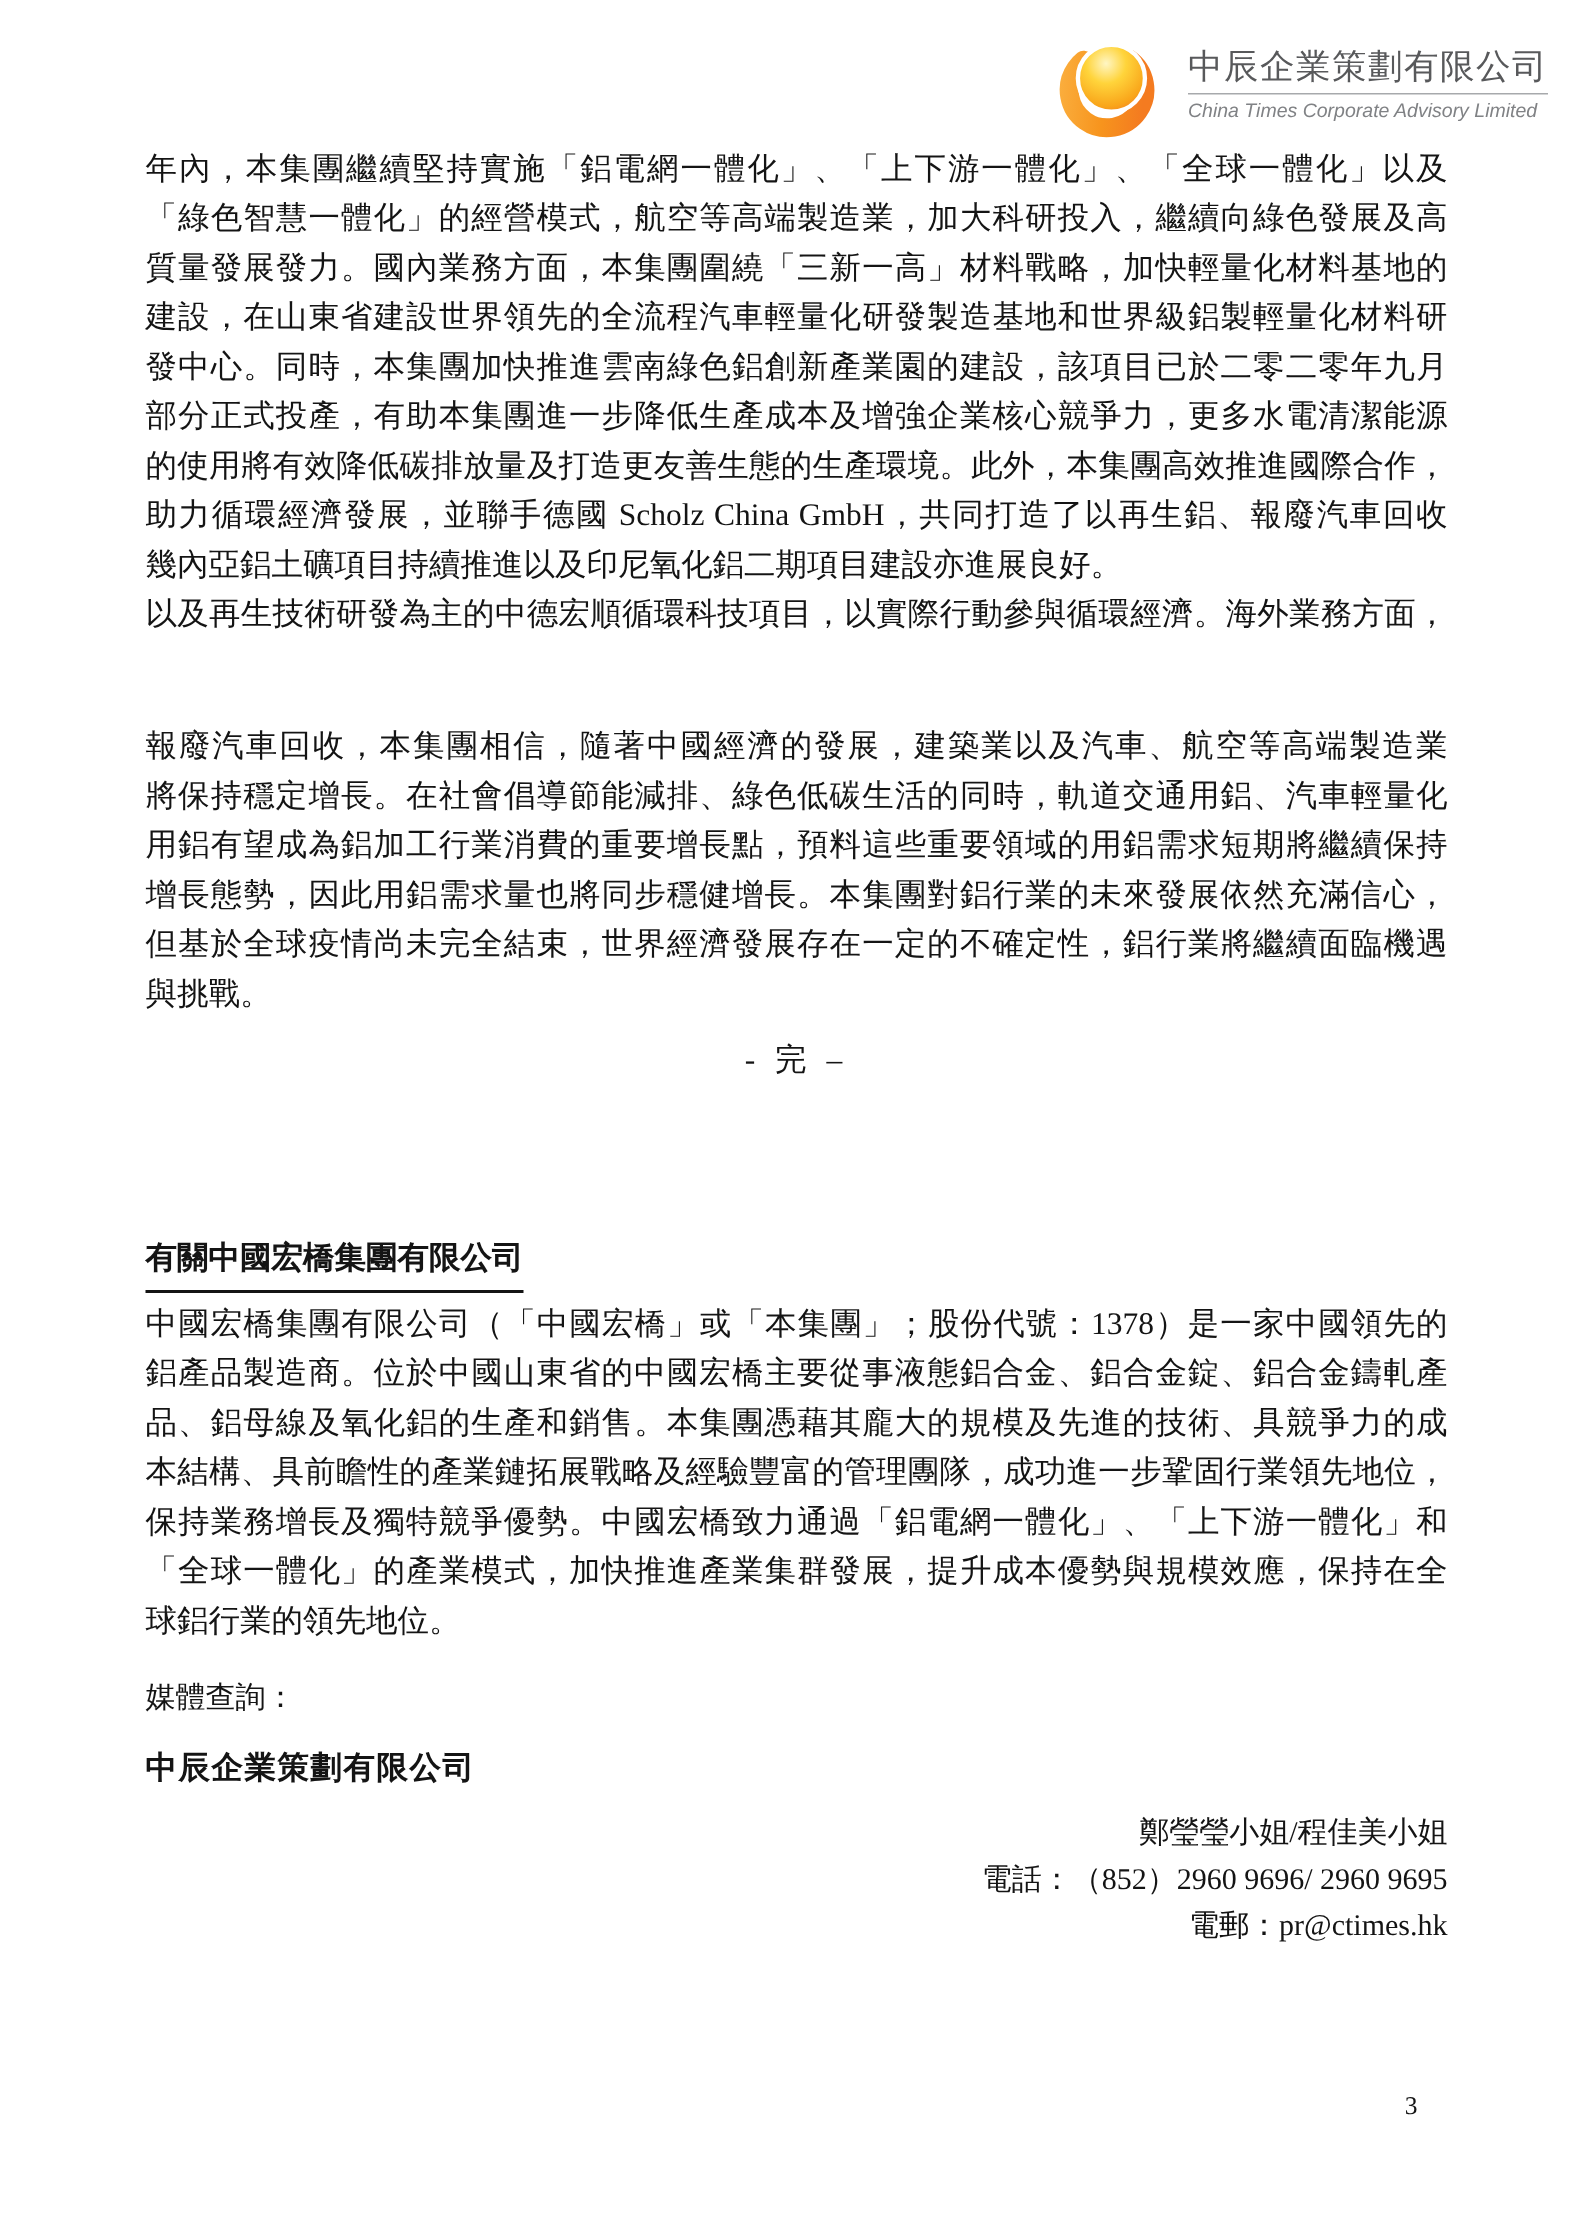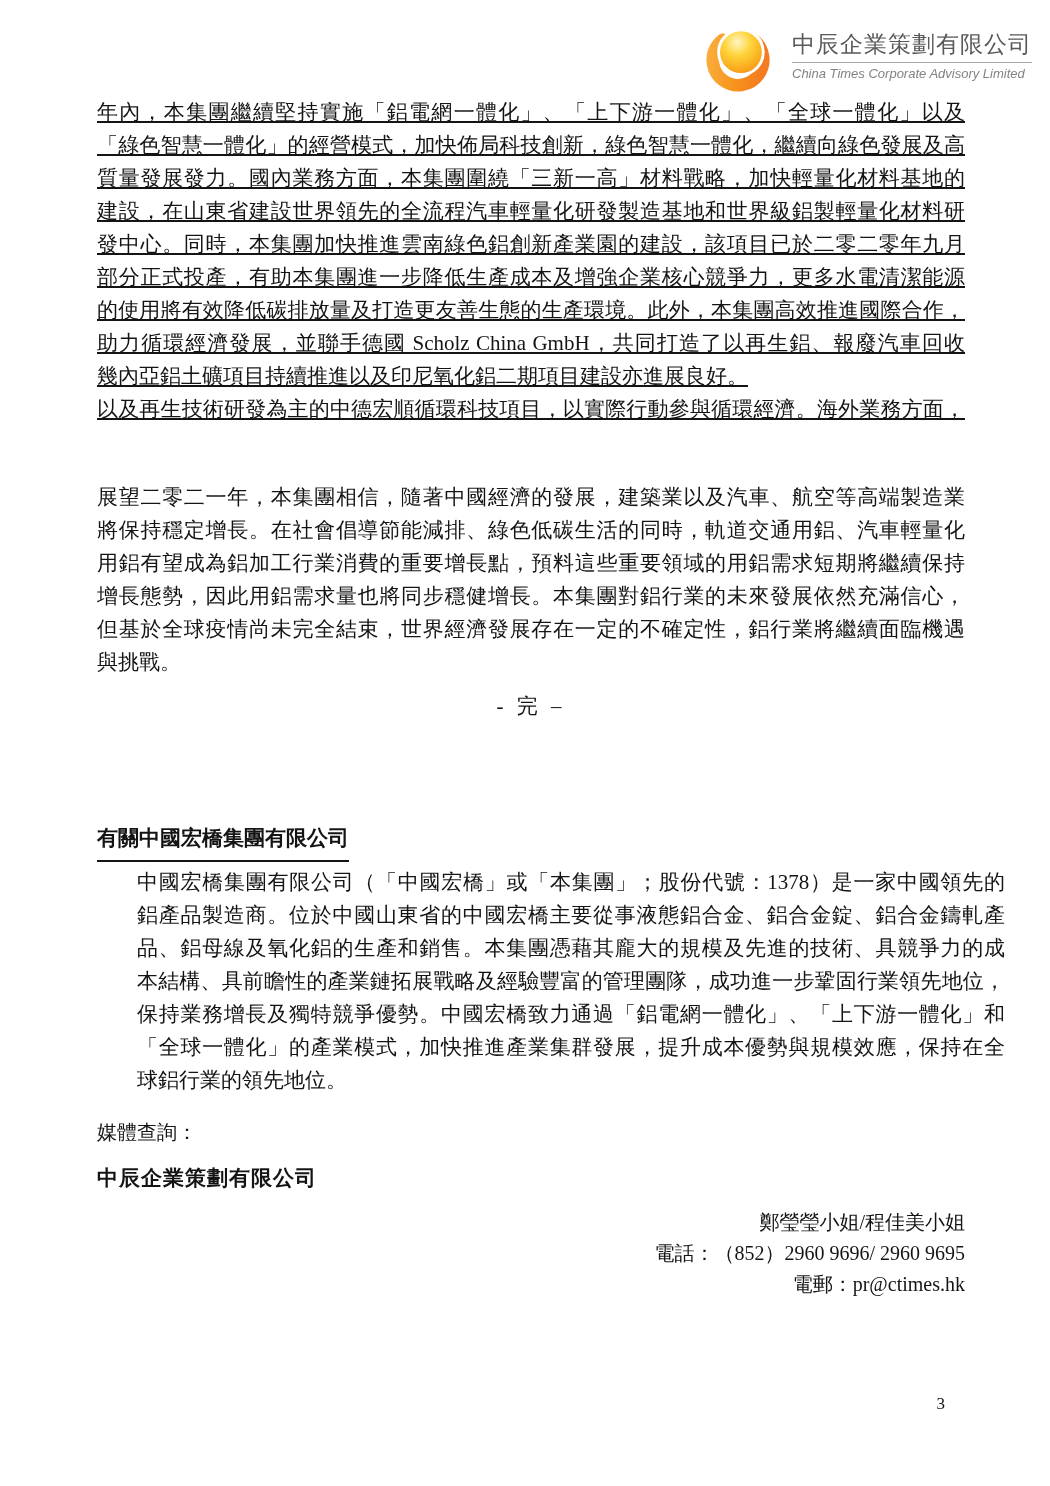--- a/index.html
+++ b/index.html
@@ -67,42 +67,42 @@
   }
   .tline {
     text-align: justify;
     text-align-last: justify;
     text-justify: inter-character;
     white-space: nowrap;
   }
   .tline.last {
     text-align-last: left;
   }
-  .p1 { top: 96px; text-decoration: underline; }
+  .p1 { top: 96px; }
   .p2 { top: 481px; }
   .end-marker {
     top: 690px;
     text-align: center;
     font-size: 21px;
     line-height: 33px;
     letter-spacing: 4px;
   }
   .about-heading {
     top: 822px;
     margin: 0;
     font-size: 21px;
     line-height: 33px;
     font-weight: bold;
   }
   .about-heading .u {
     display: inline-block;
     border-bottom: 2px solid #141414;
     padding-bottom: 5px;
   }
-  .p3 { top: 866px; margin-left: 40px; }
+  .p3 { top: 866px; }
   .media-label {
     top: 1116px;
     font-size: 20px;
     line-height: 33px;
     font-family: Liberation Serif, serif;
   }
   .media-company {
     top: 1162px;
     font-size: 21px;
     line-height: 33px;
@@ -149,33 +149,33 @@
     </svg>
     <div class="logo-text">
       <div class="logo-zh">中辰企業策劃有限公司</div>
       <div class="logo-divider"></div>
       <div class="logo-en">China Times Corporate Advisory Limited</div>
     </div>
   </header>
 
   <section class="col para p1">
       <div class="tline">年內，本集團繼續堅持實施「鋁電網一體化」、「上下游一體化」、「全球一體化」以及</div>
-      <div class="tline">「綠色智慧一體化」的經營模式，加快佈局科技創新，綠色智慧一體化，繼續向綠色發展及高</div>
+      <div class="tline">「綠色智慧一體化」的經營模式，航空等高端製造業，加大科研投入，繼續向綠色發展及高</div>
       <div class="tline">質量發展發力。國內業務方面，本集團圍繞「三新一高」材料戰略，加快輕量化材料基地的</div>
       <div class="tline">建設，在山東省建設世界領先的全流程汽車輕量化研發製造基地和世界級鋁製輕量化材料研</div>
       <div class="tline">發中心。同時，本集團加快推進雲南綠色鋁創新產業園的建設，該項目已於二零二零年九月</div>
       <div class="tline">部分正式投產，有助本集團進一步降低生產成本及增強企業核心競爭力，更多水電清潔能源</div>
       <div class="tline">的使用將有效降低碳排放量及打造更友善生態的生產環境。此外，本集團高效推進國際合作，</div>
       <div class="tline">助力循環經濟發展，並聯手德國 Scholz China GmbH，共同打造了以再生鋁、報廢汽車回收</div>
       <div class="tline last">幾內亞鋁土礦項目持續推進以及印尼氧化鋁二期項目建設亦進展良好。</div>
       <div class="tline">以及再生技術研發為主的中德宏順循環科技項目，以實際行動參與循環經濟。海外業務方面，</div>
     </section>
 
   <section class="col para p2">
-      <div class="tline">展望二零二一年，本集團相信，隨著中國經濟的發展，建築業以及汽車、航空等高端製造業</div>
+      <div class="tline">報廢汽車回收，本集團相信，隨著中國經濟的發展，建築業以及汽車、航空等高端製造業</div>
       <div class="tline">將保持穩定增長。在社會倡導節能減排、綠色低碳生活的同時，軌道交通用鋁、汽車輕量化</div>
       <div class="tline">用鋁有望成為鋁加工行業消費的重要增長點，預料這些重要領域的用鋁需求短期將繼續保持</div>
       <div class="tline">增長態勢，因此用鋁需求量也將同步穩健增長。本集團對鋁行業的未來發展依然充滿信心，</div>
       <div class="tline">但基於全球疫情尚未完全結束，世界經濟發展存在一定的不確定性，鋁行業將繼續面臨機遇</div>
       <div class="tline last">與挑戰。</div>
     </section>
 
   <div class="col end-marker">- 完 –</div>
 
   <h2 class="col about-heading">

